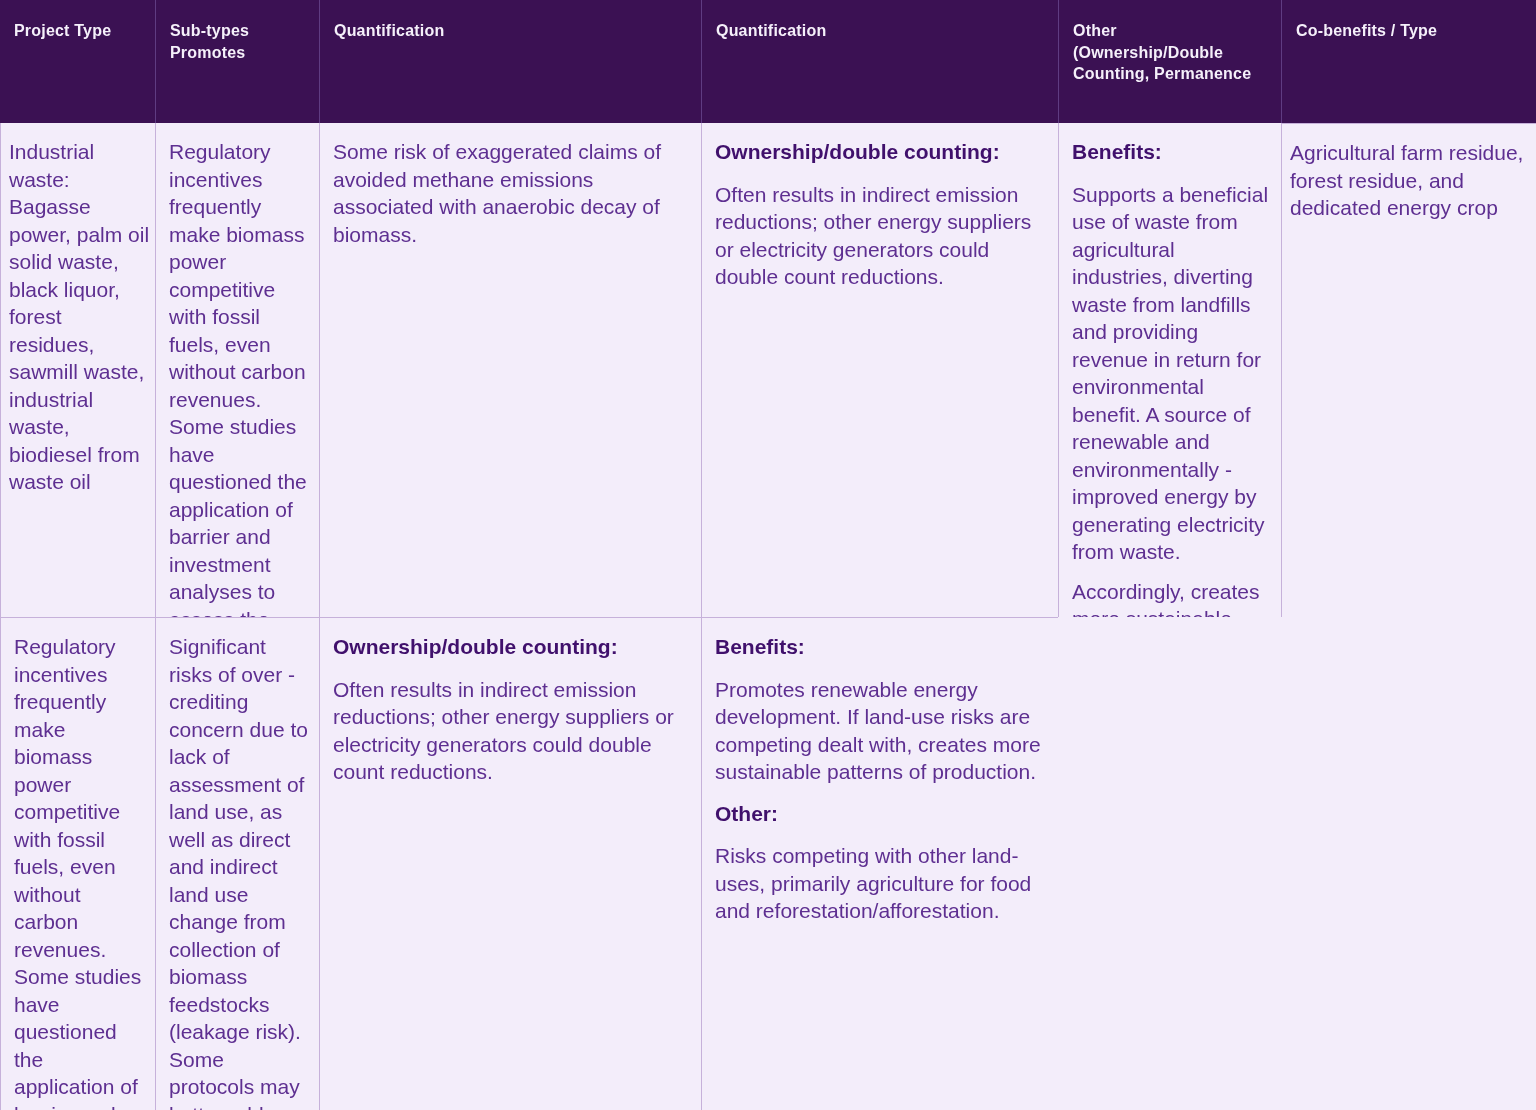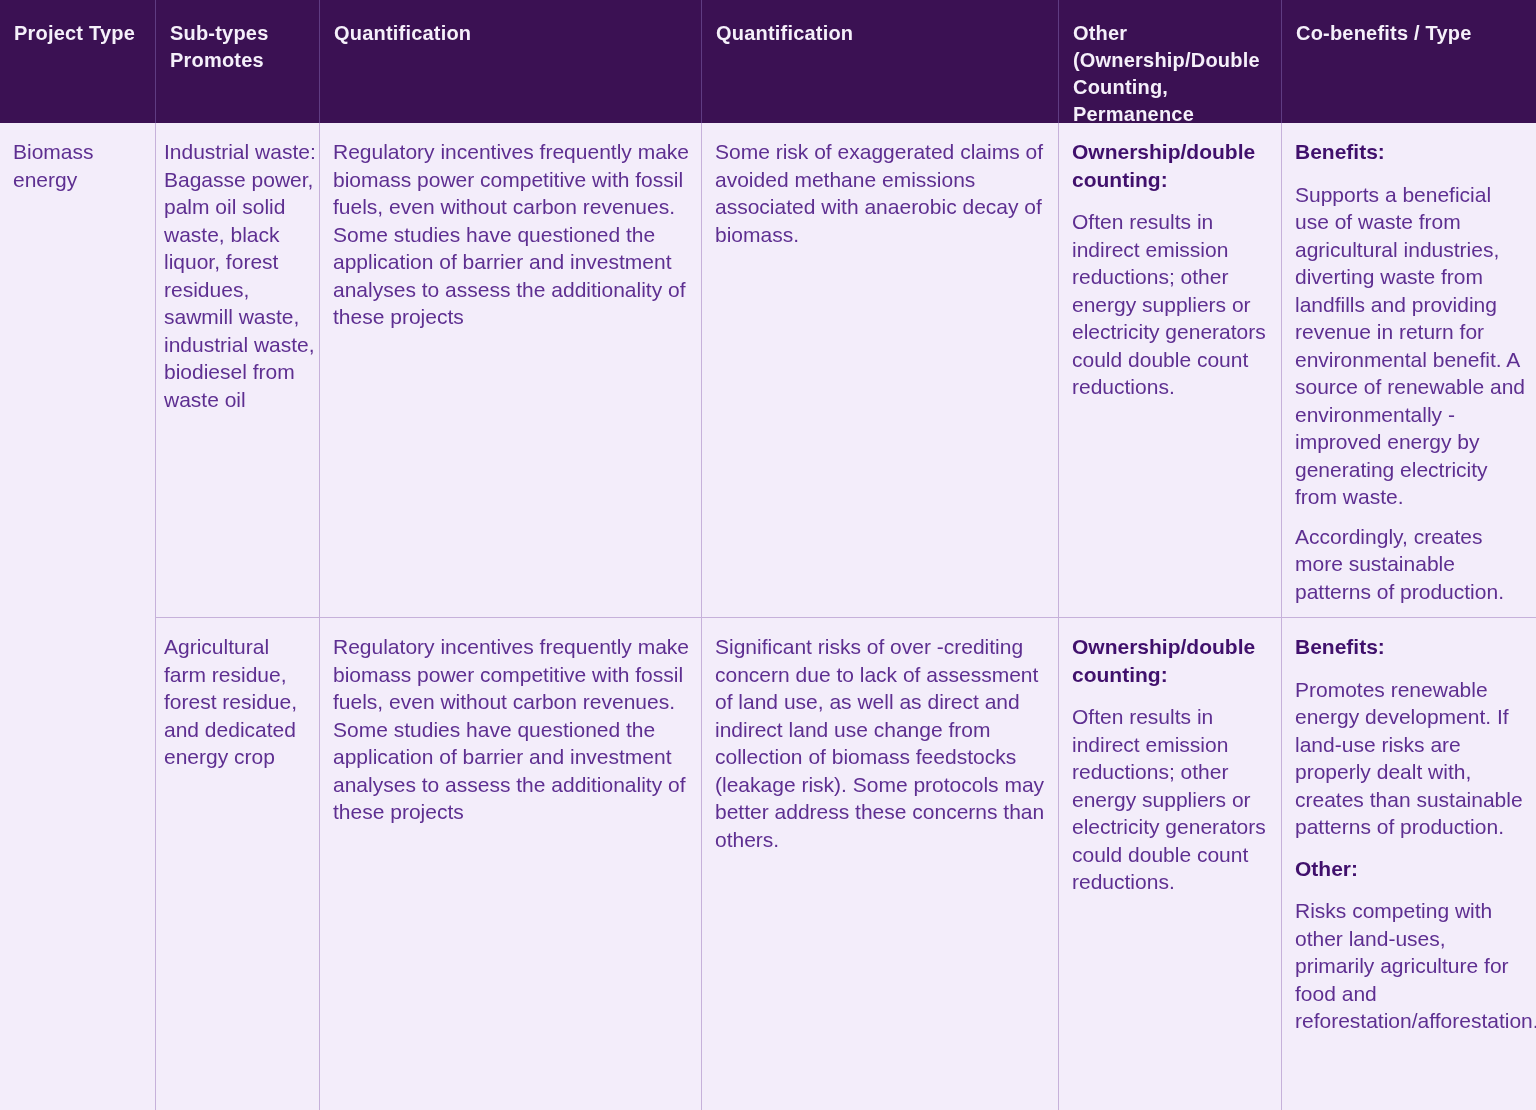--- a/index.html
+++ b/index.html
@@ -28,21 +28,21 @@
     grid-template-columns: 155px 164px 382px 357px 223px 255px;
   }
   .header-row {
     height: 123px;
     background: var(--header_bg);
     color: var(--header_text);
   }
   .header-cell {
     padding: 20px 12px 0 14px;
     font-weight: bold;
-    font-size: 20px;
+    font-size: 16px;
     line-height: 1.35;
     letter-spacing: 0.2px;
   }
   .header-cell.bl { border-left: 1px solid var(--header_divider); }
   .body-grid {
     grid-template-rows: 494px 493px;
     height: 987px;
   }
   .cell {
     font-size: 21px;
@@ -73,23 +73,20 @@
     <div class="header-cell">Project Type</div>
     <div class="header-cell bl">Sub-types Promotes</div>
     <div class="header-cell bl">Quantification</div>
     <div class="header-cell bl">Quantification</div>
     <div class="header-cell bl">Other (Ownership/Double Counting, Permanence</div>
     <div class="header-cell bl">Co-benefits / Type</div>
   </div>
 
   <div class="body-grid">
 
-    <div class="cell c1 cell-project">
-      <p>Biomass energy</p>
-    </div>
 
     <div class="cell c2 bl">
       <p>Industrial waste: Bagasse power, palm oil solid waste, black liquor, forest residues, sawmill waste, industrial waste, biodiesel from waste oil</p>
     </div>
     <div class="cell c3 bl">
       <p>Regulatory incentives frequently make biomass power competitive with fossil fuels, even without carbon revenues. Some studies have questioned the application of barrier and investment analyses to assess the additionality of these projects</p>
     </div>
     <div class="cell c4 bl">
       <p>Some risk of exaggerated claims of avoided methane emissions associated with anaerobic decay of biomass.</p>
     </div>
@@ -111,19 +108,19 @@
     </div>
     <div class="cell c4 bl bt">
       <p>Significant risks of over -crediting concern due to lack of assessment of land use, as well as direct and indirect land use change from collection of biomass feedstocks (leakage risk). Some protocols may better address these concerns than others.</p>
     </div>
     <div class="cell c5 bl bt">
       <p class="heading">Ownership/double counting:</p>
       <p>Often results in indirect emission reductions; other energy suppliers or electricity generators could double count reductions.</p>
     </div>
     <div class="cell c6 bl bt">
       <p class="heading">Benefits:</p>
-      <p>Promotes renewable energy development. If land-use risks are properly dealt with, creates than sustainable patterns of production.</p>
+      <p>Promotes renewable energy development. If land-use risks are competing dealt with, creates more sustainable patterns of production.</p>
       <p class="heading second">Other:</p>
       <p>Risks competing with other land-uses, primarily agriculture for food and reforestation/afforestation.</p>
     </div>
 
   </div>
 </div>
 
 </body></html>

